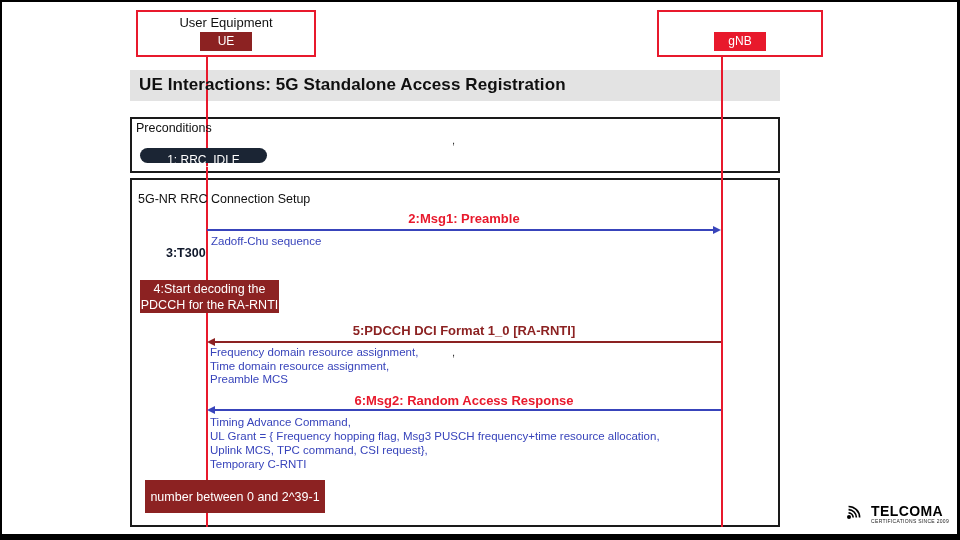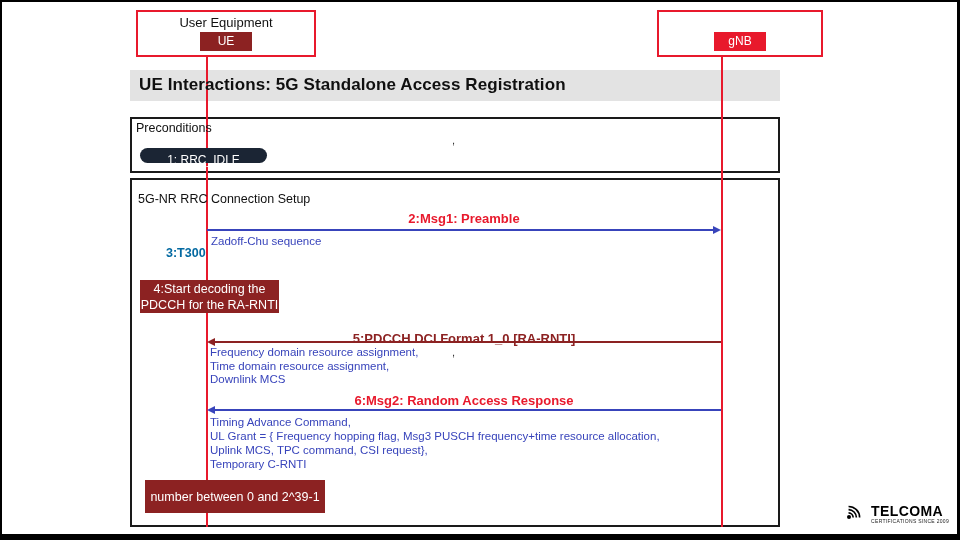--- a/index.html
+++ b/index.html
@@ -15,31 +15,31 @@
   .badge-ue{background:#8c2222;}
   .badge-gnb{background:#e8192c;}
   .lifeline{position:absolute;top:55px;height:470px;width:2px;background:#e8192c;z-index:3;}
   .titlebar-bg{position:absolute;left:128px;top:68px;width:650px;height:31px;background:#e3e3e3;z-index:2;}
   .titlebar-text{position:absolute;left:137px;top:73px;font-size:17px;font-weight:700;color:#101010;z-index:4;letter-spacing:.1px;}
   .frame{position:absolute;border:2px solid #1a1a1a;box-sizing:border-box;z-index:2;}
   .frame-label{position:absolute;font-size:12.5px;color:#101010;z-index:4;}
   .pill{position:absolute;left:138px;top:146px;width:127px;height:15px;line-height:24px;background:#1b2534;color:#fff;border-radius:13px;text-align:center;font-size:12px;z-index:5;}
   .msg-label{position:absolute;left:205px;width:514px;text-align:center;font-weight:600;font-size:13px;z-index:4;white-space:nowrap;}
   .red{color:#e8192c;}
-  .maroon{color:#8c2222;margin-top:8px;}
+  .maroon{color:#8c2222;}
   .mline{position:absolute;height:2px;z-index:4;}
   .blue-bg{background:#3844bb;}
   .maroon-bg{background:#8c2222;}
   .arrow-right{position:absolute;width:0;height:0;border-top:4px solid transparent;border-bottom:4px solid transparent;border-left:8px solid #3844bb;z-index:4;}
   .arrow-left{position:absolute;width:0;height:0;border-top:4px solid transparent;border-bottom:4px solid transparent;z-index:4;}
   .al-blue{border-right:8px solid #3844bb;}
   .al-maroon{border-right:8px solid #8c2222;}
   .note{position:absolute;font-size:11.5px;color:#3844bb;z-index:4;white-space:nowrap;}
   .redbox{position:absolute;background:#8c2222;color:#fff;font-size:12.5px;line-height:16px;text-align:center;z-index:5;display:flex;flex-direction:column;justify-content:center;}
-  .timer{position:absolute;left:164px;top:244px;font-size:12.5px;font-weight:600;color:#0369a1;z-index:4;}
+  .timer{position:absolute;left:164px;top:244px;font-size:12.5px;font-weight:600;color:#0f172a;z-index:4;}
   .comma{position:absolute;font-size:11px;color:#333;z-index:4;}
   .logo{position:absolute;right:8px;bottom:6px;display:flex;align-items:center;gap:4px;z-index:7;}
   .logo-text{display:flex;flex-direction:column;line-height:1;}
   .logo-name{font-size:14px;font-weight:700;color:#000;letter-spacing:.4px;}
   .logo-tag{font-size:5px;color:#222;letter-spacing:.3px;margin-top:1px;}
 </style>
 </head>
 <body>
 
 <div class="canvas">
@@ -76,21 +76,21 @@
   <div class="redbox" style="left:138px;top:278px;width:139px;height:33px;">
     <span>4:Start decoding the</span>
     <span>PDCCH for the RA-RNTI</span>
   </div>
 
   <div class="msg-label maroon" style="top:321px;">5:PDCCH DCI Format 1_0 [RA-RNTI]</div>
   <div class="mline maroon-bg" style="left:212px;top:339px;width:507px;"></div>
   <div class="arrow-left al-maroon" style="left:205px;top:336px;"></div>
   <div class="note" style="left:208px;top:344px;">Frequency domain resource assignment,</div>
   <div class="note" style="left:208px;top:358px;">Time domain resource assignment,</div>
-  <div class="note" style="left:208px;top:371px;">Downlink MCS</div>
+  <div class="note" style="left:208px;top:371px;">Preamble MCS</div>
   <div class="comma" style="left:450px;top:344px;">,</div>
 
   <div class="msg-label red" style="top:391px;">6:Msg2: Random Access Response</div>
   <div class="mline blue-bg" style="left:212px;top:407px;width:507px;"></div>
   <div class="arrow-left al-blue" style="left:205px;top:404px;"></div>
   <div class="note" style="left:208px;top:414px;">Timing Advance Command,</div>
   <div class="note" style="left:208px;top:428px;">UL Grant = { Frequency hopping flag, Msg3 PUSCH frequency+time resource allocation,</div>
   <div class="note" style="left:208px;top:442px;">Uplink MCS, TPC command, CSI request},</div>
   <div class="note" style="left:208px;top:456px;">Temporary C-RNTI</div>
 

